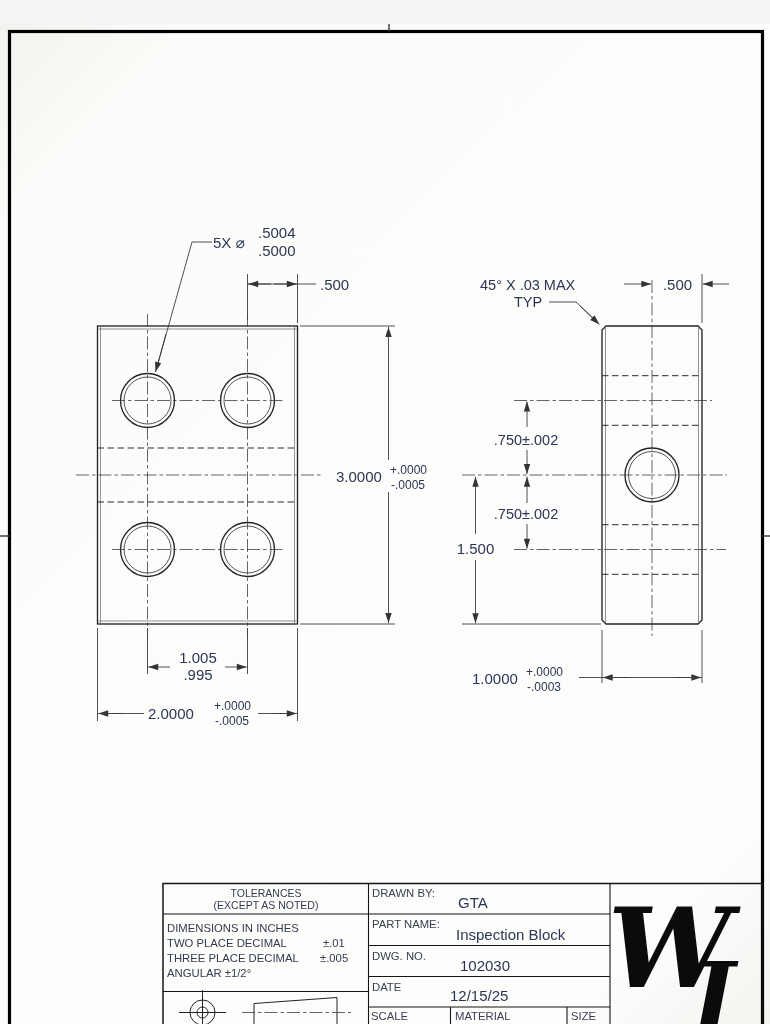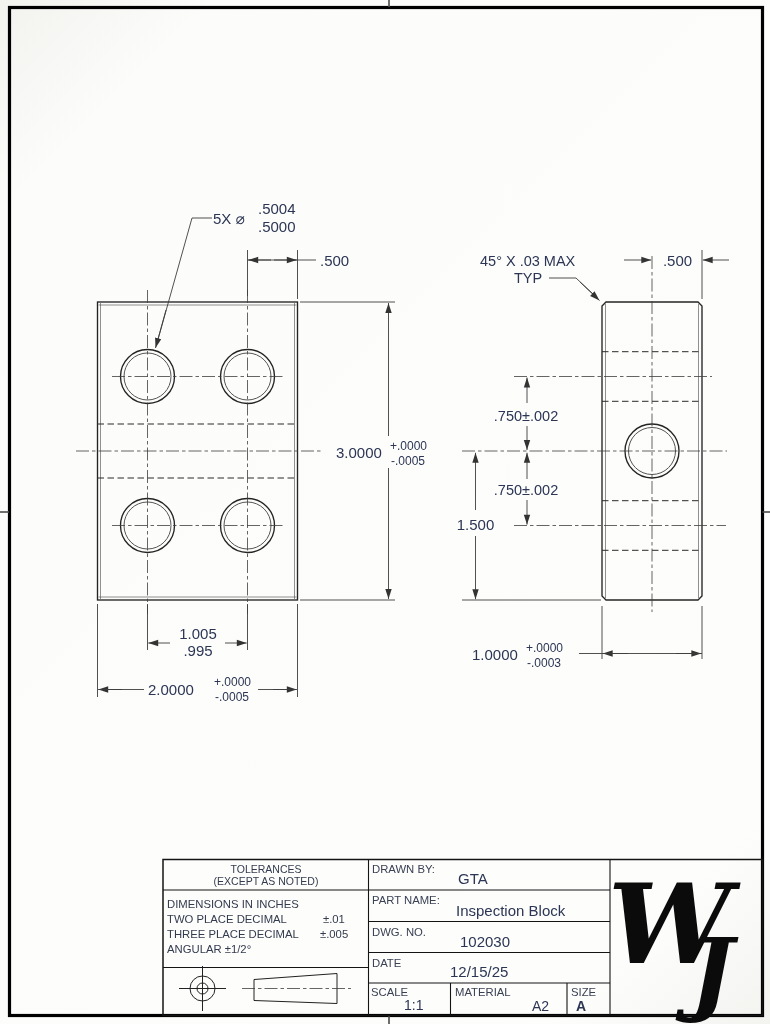--- a/index.html
+++ b/index.html
@@ -5,20 +5,21 @@
   html,body{margin:0;padding:0;}
   body{
     width:770px;height:1024px;
     background:#f4f4f2;
     font-family:"Liberation Sans","DejaVu Sans",sans-serif;
     position:relative;overflow:hidden;
   }
   .sheet{
     position:absolute;inset:0;
     background:linear-gradient(135deg,#f2f2ef 0%,#fcfcfa 12%,#fdfdfc 88%,#f3f3f0 100%);
+    margin-top:24px;
   }
   svg{position:absolute;top:0;left:0;}
   
   .obj{stroke:#242424;stroke-width:1.35;fill:none;}
   .obj2{stroke:#555;stroke-width:0.65;fill:none;}
   .hid{stroke:#2b2b2b;stroke-width:1;fill:none;stroke-dasharray:6.5,3.5;}
   .cl{stroke:#3d3d3d;stroke-width:0.8;fill:none;stroke-dasharray:13,3,3.5,3;}
   .dim{stroke:#3d3d3d;stroke-width:0.9;fill:none;}
   .bord{stroke:#000;stroke-width:3.2;fill:none;}
   .tick{stroke:#4a4a4a;stroke-width:1.6;}

